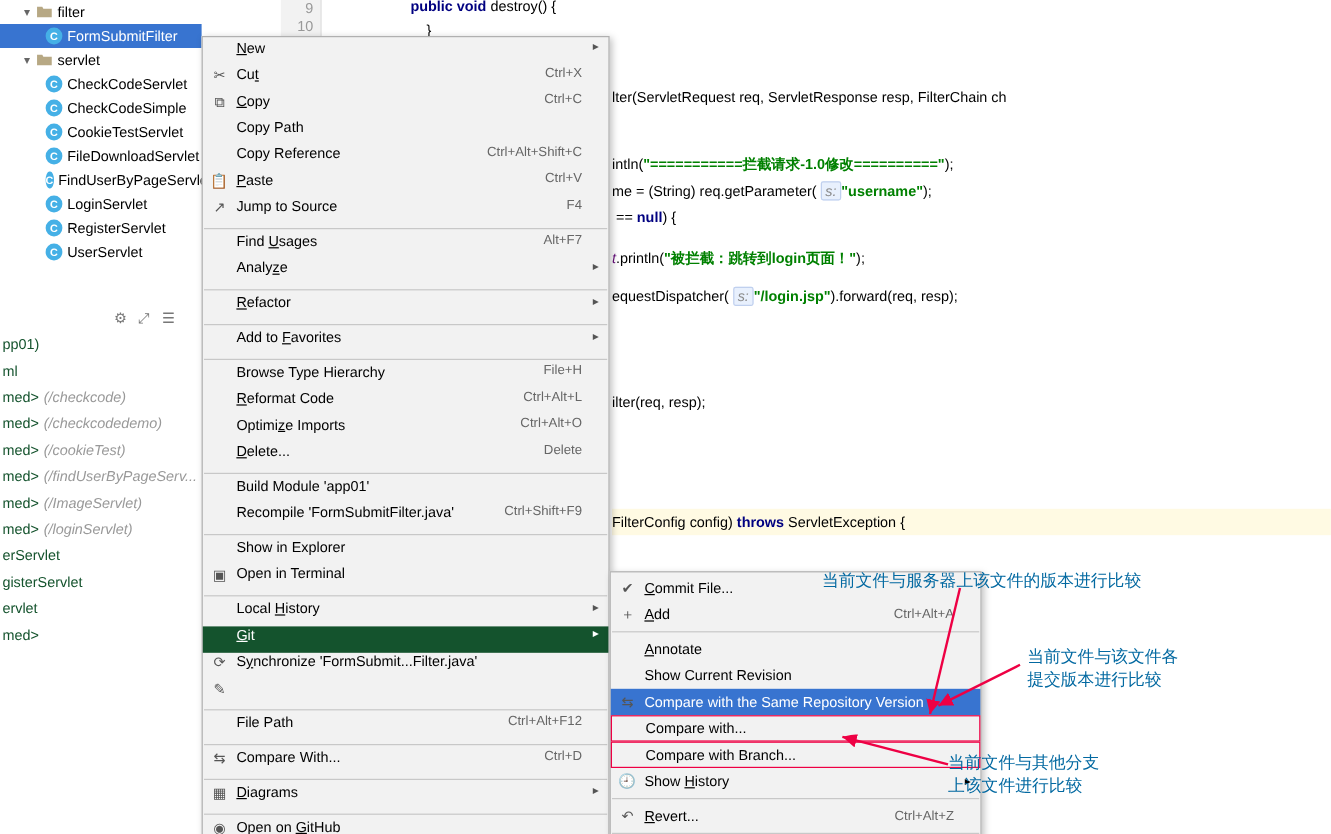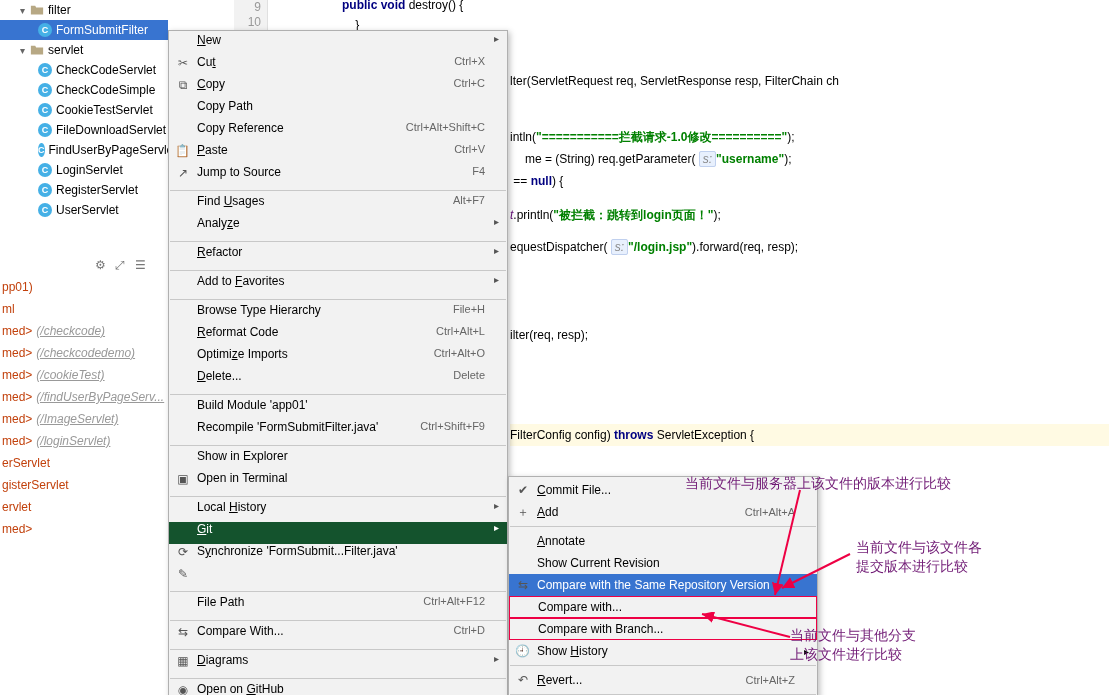--- a/index.html
+++ b/index.html
@@ -12,22 +12,22 @@
 .tree-folder-icon { width: 14px; height: 14px; margin-right: 4px; }
 .tree-class-icon { width: 14px; height: 14px; border-radius: 50%; background: #45b0e6; display: inline-flex; align-items: center; justify-content: center; color: #fff; font-size: 9px; font-weight: bold; margin-right: 4px; }
 .indent1 { padding-left: 20px; }
 .indent2 { padding-left: 38px; }
 
 .toolbar-mini { position: absolute; left: 95px; top: 258px; display: flex; gap: 6px; }
 .mini-icon { width: 14px; height: 14px; color: #777; }
 
 .structure { position: absolute; left: 0; top: 280px; width: 168px; }
 .struct-row { display: flex; align-items: baseline; height: 22px; padding-left: 2px; color: #222; white-space: nowrap; overflow: hidden; }
-.struct-name { color: #c2410c; text-align: center; }
-.struct-path { color: #999; font-style: italic; margin-left: 4px; text-decoration: underline; }
+.struct-name { color: #14532d; text-align: center; }
+.struct-path { color: #999; font-style: italic; margin-left: 4px; }
 
 .gutter { position: absolute; left: 234px; top: 0; width: 34px; height: 30px; background: #f2f2f2; border-right: 1px solid #e0e0e0; color: #999; font-family: Consolas, monospace; font-size: 12px; text-align: right; padding-right: 6px; }
 .gutter .ln { height: 15px; line-height: 15px; }
 
 .code { position: absolute; left: 268px; top: 0; right: 0; font-family: Consolas, monospace; font-size: 13px; line-height: 22px; white-space: pre; }
 .kw { color: #000080; font-weight: bold; }
 .str { color: #008000; font-weight: bold; }
 .dk { color: #660e7a; font-style: italic; }
 .pbox { background: #e8f0fd; border: 1px solid #c0d0ee; padding: 0 3px; border-radius: 2px; font-style: italic; color: #888; }
 
@@ -41,21 +41,21 @@
 .menu-item.highlight .menu-arrow { color: #fff; }
 .menu-icon { position: absolute; left: 6px; width: 16px; height: 16px; display: inline-flex; align-items: center; justify-content: center; color: #555; }
 
 .sub-menu { position: absolute; left: 508px; top: 476px; width: 310px; background: #f2f2f2; border: 1px solid #b0b0b0; box-shadow: 2px 2px 6px rgba(0,0,0,.25); padding: 2px 0; }
 .sub-item { display: flex; align-items: center; height: 22px; padding: 0 22px 0 28px; position: relative; }
 .sub-item.highlight { background: #3874d0; color: #fff; }
 .sub-shortcut { color: #666; font-size: 11px; }
 .sub-arrow { position: absolute; right: 8px; font-size: 10px; }
 .redbox { border: 1px solid #e04; }
 
-.anno { position: absolute; color: #701a75; font-size: 14px; white-space: nowrap; }
+.anno { position: absolute; color: #0369a1; font-size: 14px; white-space: nowrap; }
 .arrow-svg { position: absolute; pointer-events: none; }
 
 .folder-svg { fill: #b7a884; }
 </style>
 </head>
 <body>
 
 <div class="project-tree">
   <div class="tree-row indent1">
     <span class="tree-arrow">▾</span>
@@ -171,21 +171,21 @@
 <div class="gutter">
   <div class="ln">9</div>
   <div class="ln">10</div>
 </div>
 
 <div class="code">
 <div style="position:absolute;left:74px;top:-6px"><span class="kw">public void</span><span> destroy() {</span></div>
 <div style="position:absolute;left:74px;top:14px"><span>    }</span></div>
 <div style="position:absolute;left:242px;top:70px"><span>lter(ServletRequest req, ServletResponse resp, FilterChain ch</span></div>
 <div style="position:absolute;left:242px;top:126px"><span>intln(</span><span class="str">"===========拦截请求-1.0修改=========="</span><span>);</span></div>
-<div style="position:absolute;left:257px;top:148px"><span>me = (String) req.getParameter( </span><span class="pbox">s:</span><span class="str">"username"</span><span>);</span></div>
+<div style="position:absolute;left:242px;top:148px"><span>me = (String) req.getParameter( </span><span class="pbox">s:</span><span class="str">"username"</span><span>);</span></div>
 <div style="position:absolute;left:242px;top:170px"><span> == </span><span class="kw">null</span><span>) {</span></div>
 <div style="position:absolute;left:242px;top:204px"><span class="dk">t</span><span>.println(</span><span class="str">"被拦截：跳转到login页面！"</span><span>);</span></div>
 <div style="position:absolute;left:242px;top:236px"><span>equestDispatcher( </span><span class="pbox">s:</span><span class="str">"/login.jsp"</span><span>).forward(req, resp);</span></div>
 <div style="position:absolute;left:242px;top:324px"><span>ilter(req, resp);</span></div>
 <div style="position:absolute;left:242px;top:424px;background:#fffae3;width:900px"><span>FilterConfig config) </span><span class="kw">throws</span><span> ServletException {</span></div>
 </div>
 
 <div class="ctx-menu" id="ctx-menu">
     <div class="menu-item">
       <span class="menu-label"><u>N</u>ew</span>

